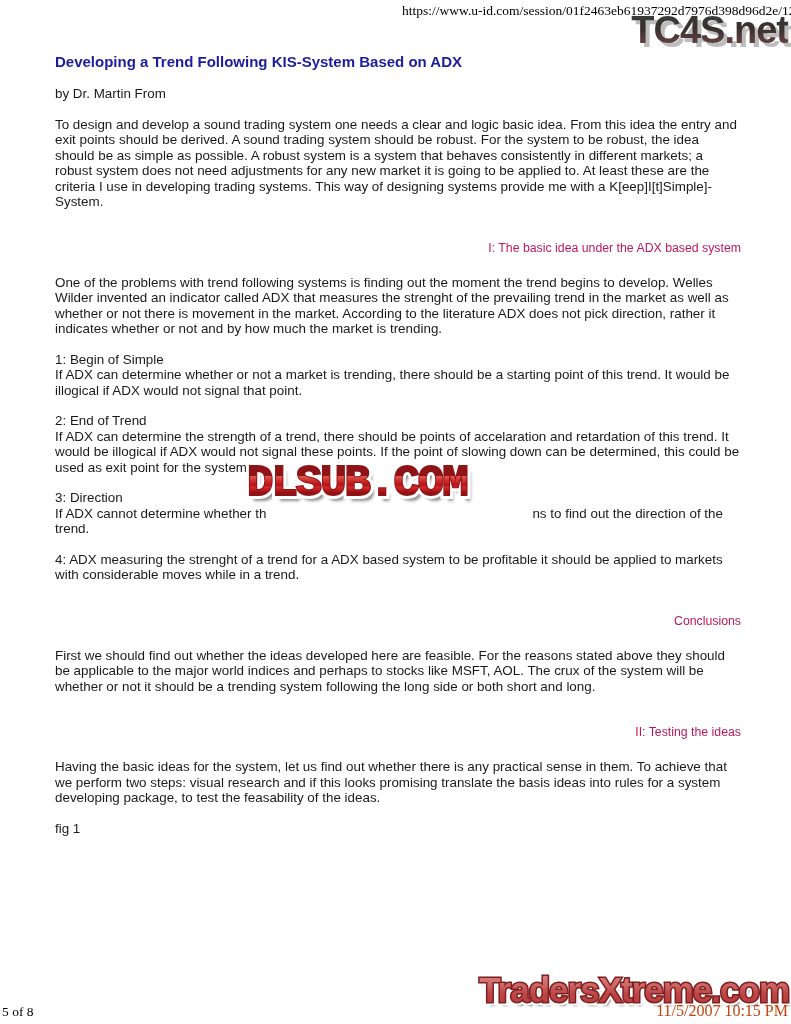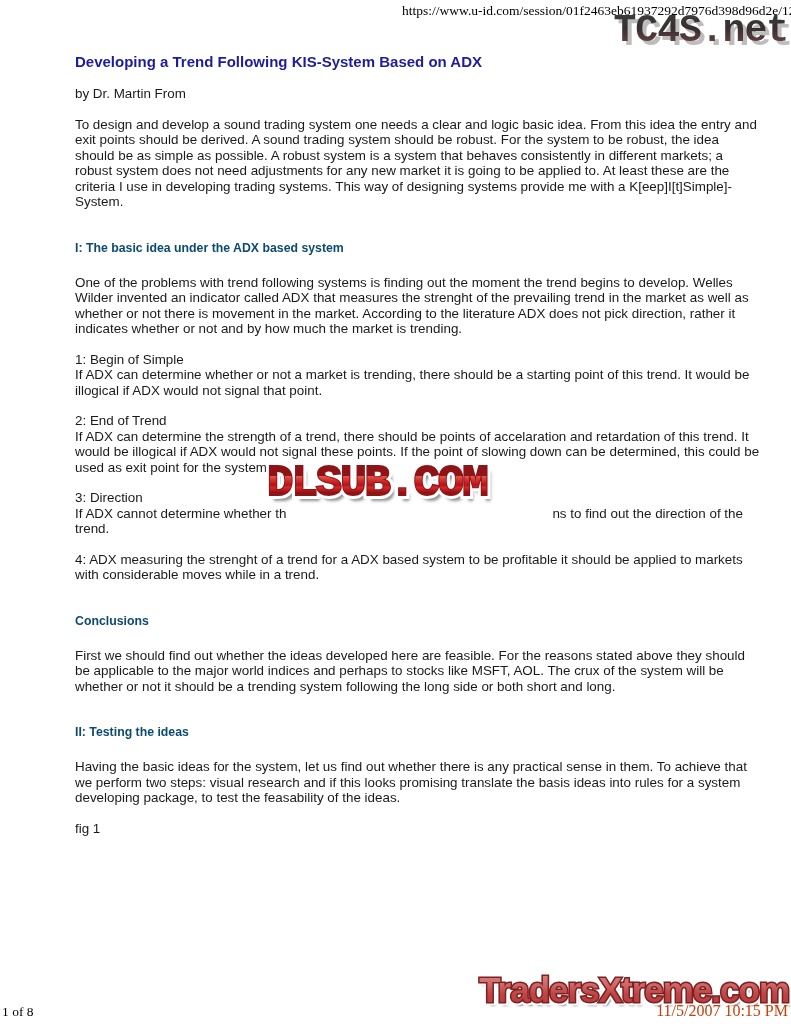--- a/index.html
+++ b/index.html
@@ -27,21 +27,21 @@
 
   
   .logo { position:relative; display:inline-block; white-space:nowrap; }
   .logo .layer { display:block; }
   .logo .top { position:absolute; left:0; top:0; }
 
   
   .tc4s {
     position:absolute; top:9px; right:3px;
     font-weight:bold; font-size:38px; letter-spacing:-1px;
-    font-family:Liberation Mono, monospace;
+    font-family:Liberation Sans, sans-serif;
   }
   .tc4s .shadow { color:#bdbdbd; transform:translate(4px,4px); }
   .tc4s .fill {
     background:linear-gradient(180deg,#3c3c3c 10%,#37302f 45%,#5f3e3e 75%,#7b4a4a 100%);
     -webkit-background-clip:text; background-clip:text; color:transparent;
   }
 
   
   .dlsub {
     position:absolute; left:192px; top:-14px;
@@ -72,30 +72,31 @@
   .traders .mid { color:#7e2022; -webkit-text-stroke:3px #7e2022; }
   .traders .fill {
     background:linear-gradient(180deg,#dc8d8d 0%,#cf6a68 35%,#bd４545 60%,#b53a3a 100%);
     background:linear-gradient(180deg,#dc8d8d 0%,#cf6a68 35%,#bd4545 60%,#b53a3a 100%);
     -webkit-background-clip:text; background-clip:text; color:transparent;
   }
 
   
   .content {
     position:absolute; top:53px; left:55px; width:686px;
-    font-size:13.4px; line-height:15.5px; color:#1a1a1a;margin-left:20px;
+    font-size:13.4px; line-height:15.5px; color:#1a1a1a;
   }
   .content h1 {
     font-size:15px; line-height:18px; font-weight:bold; color:#1c1c9e;
   }
   .byline { margin-top:21px; }
   .content p { margin-top:15px; }
   .content h3 {
-    font-size:12.3px; line-height:14px; font-weight:bold; color:#0c4a6e;
+    font-size:12.3px; line-height:14px; font-weight:normal; color:#be185d;
     margin:31px 0 20px 0;
+    text-align:right;
   }
   .point { margin-top:15px; }
   .point-title, .point-body { display:block; }
   .point3 { position:relative; }
   .wm-gap { display:inline-block; width:266px; height:1px; }
 </style>
 </head>
 <body>
 
 <div class="page">
@@ -149,21 +150,21 @@
     <p>First we should find out whether the ideas developed here are feasible. For the reasons stated above they should be applicable to the major world indices and perhaps to stocks like MSFT, AOL. The crux of the system will be whether or not it should be a trending system following the long side or both short and long.</p>
 
     <h3>II: Testing the ideas</h3>
 
     <p>Having the basic ideas for the system, let us find out whether there is any practical sense in them. To achieve that we perform two steps: visual research and if this looks promising translate the basis ideas into rules for a system developing package, to test the feasability of the ideas.</p>
 
     <p>fig 1</p>
 
   </div>
 
-  <div class="footer-left">1 of 8</div>
+  <div class="footer-left">5 of 8</div>
 
   <div class="logo traders">
     <span class="layer outline">TradersXtreme.com</span>
     <span class="layer top mid">TradersXtreme.com</span>
     <span class="layer top fill">TradersXtreme.com</span>
   </div>
 
   <div class="footer-right">11/5/2007 10:15 PM</div>
 
 </div>

